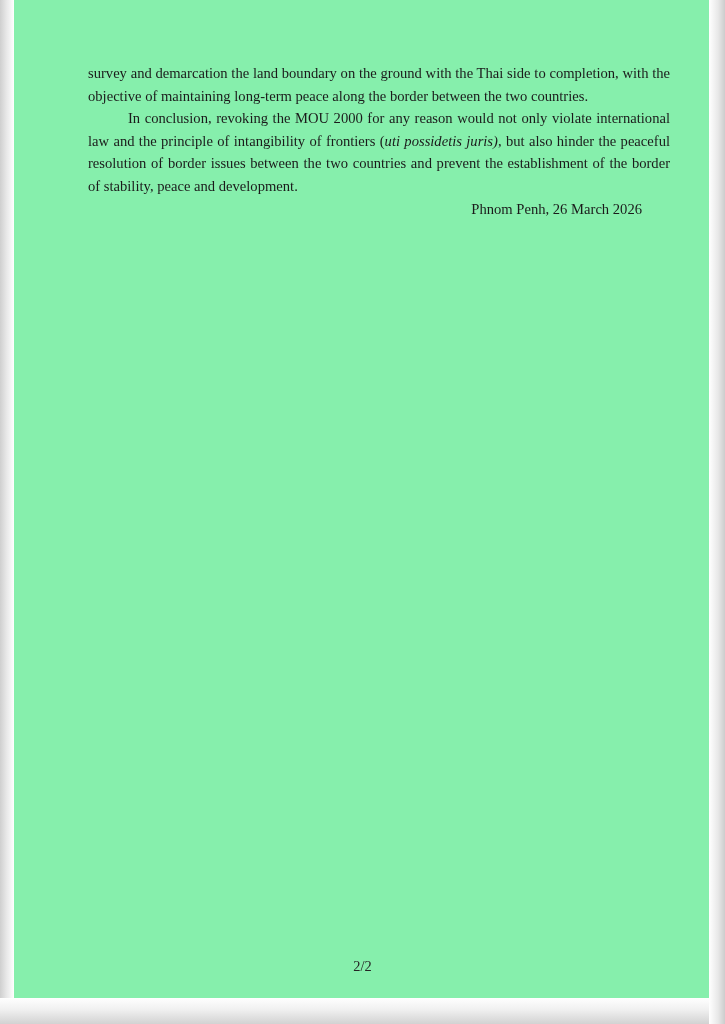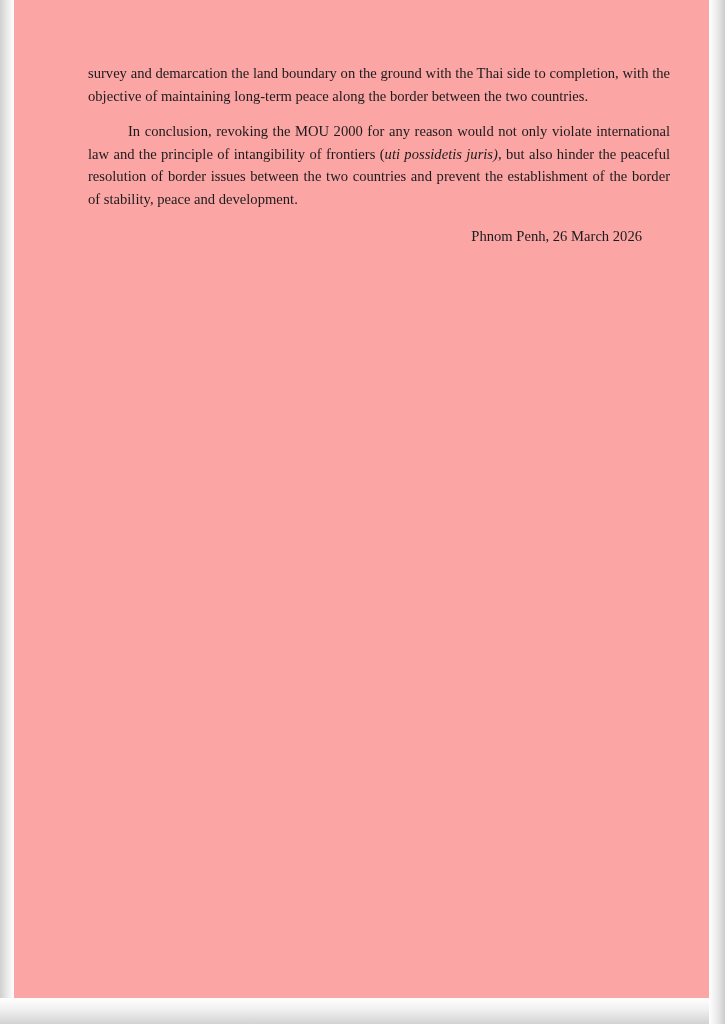--- a/index.html
+++ b/index.html
@@ -10,21 +10,21 @@
   body {
     width: 725px;
     height: 1024px;
     overflow: hidden;
     font-family: "Liberation Serif", serif;
   }
   .page {
     position: relative;
     width: 725px;
     height: 1024px;
-    background: #fca5a5;
+    background: #86efac;
     box-sizing: border-box;
   }
   
   .page::before {
     content: "";
     position: absolute;
     top: 0; left: 0;
     width: 14px; height: 100%;
     background: linear-gradient(to right, #cfcfcf 0px, #e6e6e6 6px, #ffffff 14px);
     pointer-events: none;
@@ -63,29 +63,27 @@
     margin: 0 0 0 0;
     font-size: 14.6px;
     line-height: 22.6px;
     color: #1b1b1b;
     text-align: justify;
     text-justify: inter-word;
     -webkit-hyphens: none;
     hyphens: none;
   }
   p.para + p.para {
-    margin-top: 13px;
   }
   .indent-1 { text-indent: 40px; }
   .indent-2 { text-indent: 46px; }
   em.latin {
     font-style: italic;
   }
   .signature-line {
-    margin-top: 14px;
     font-size: 14.6px;
     line-height: 22px;
     color: #1b1b1b;
     text-align: right;
     padding-right: 28px;
   }
   .page-number {
     position: absolute;
     top: 958px;
     left: 0;
@@ -108,17 +106,18 @@
 
     <p class="para indent-1">
       <span>In conclusion, revoking the MOU 2000 for any reason would not only violate international law and the principle of intangibility of frontiers (</span><em class="latin">uti possidetis juris)</em><span>, but also hinder the peaceful resolution of border issues between the two countries and prevent the establishment of the border of stability, peace and development.</span>
     </p>
 
 
     <div class="signature-line">Phnom Penh, 26 March 2026</div>
 
   </div>
 
+  <div class="page-number">2/2</div>
 
   <div class="bottom-curl"></div>
   <div class="bottom-shade"></div>
 
 </div>
 
 </body></html>

